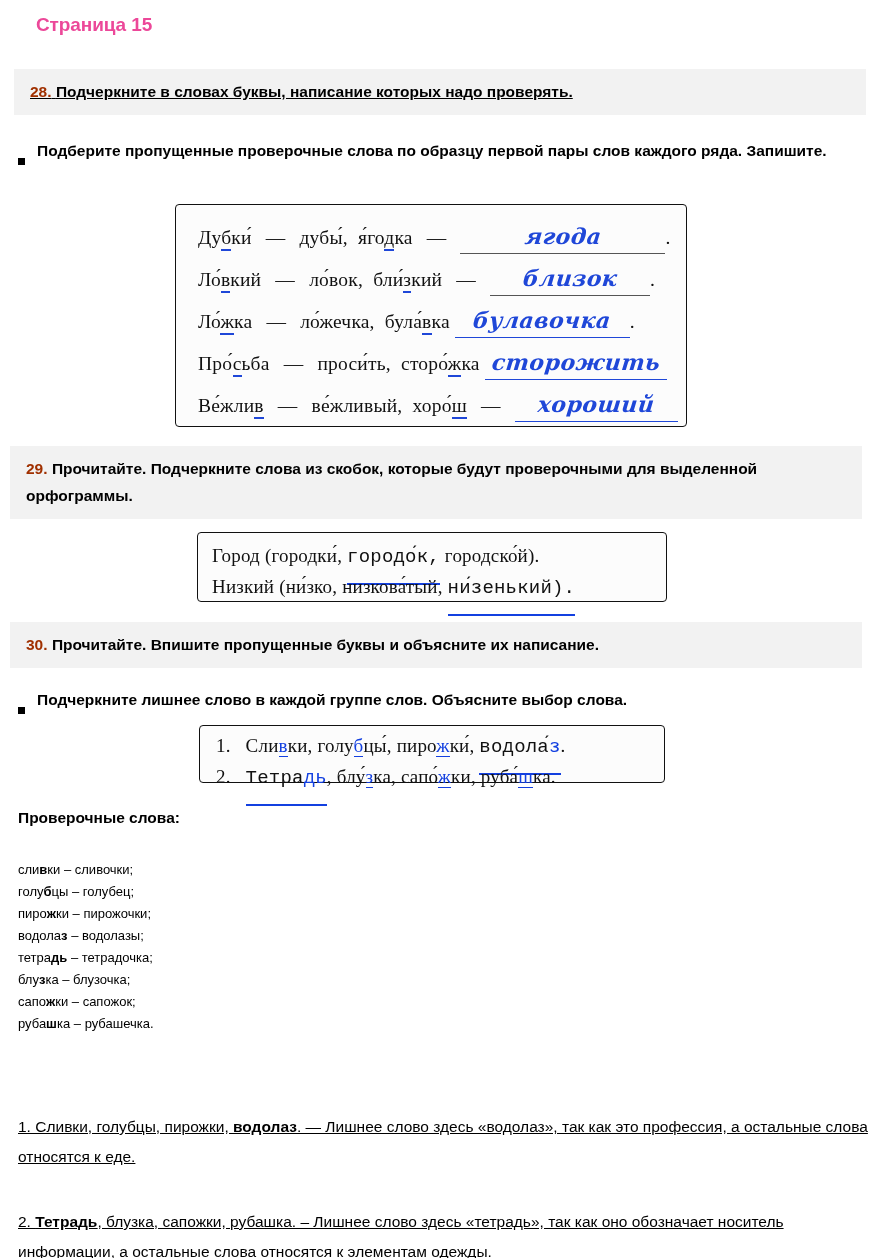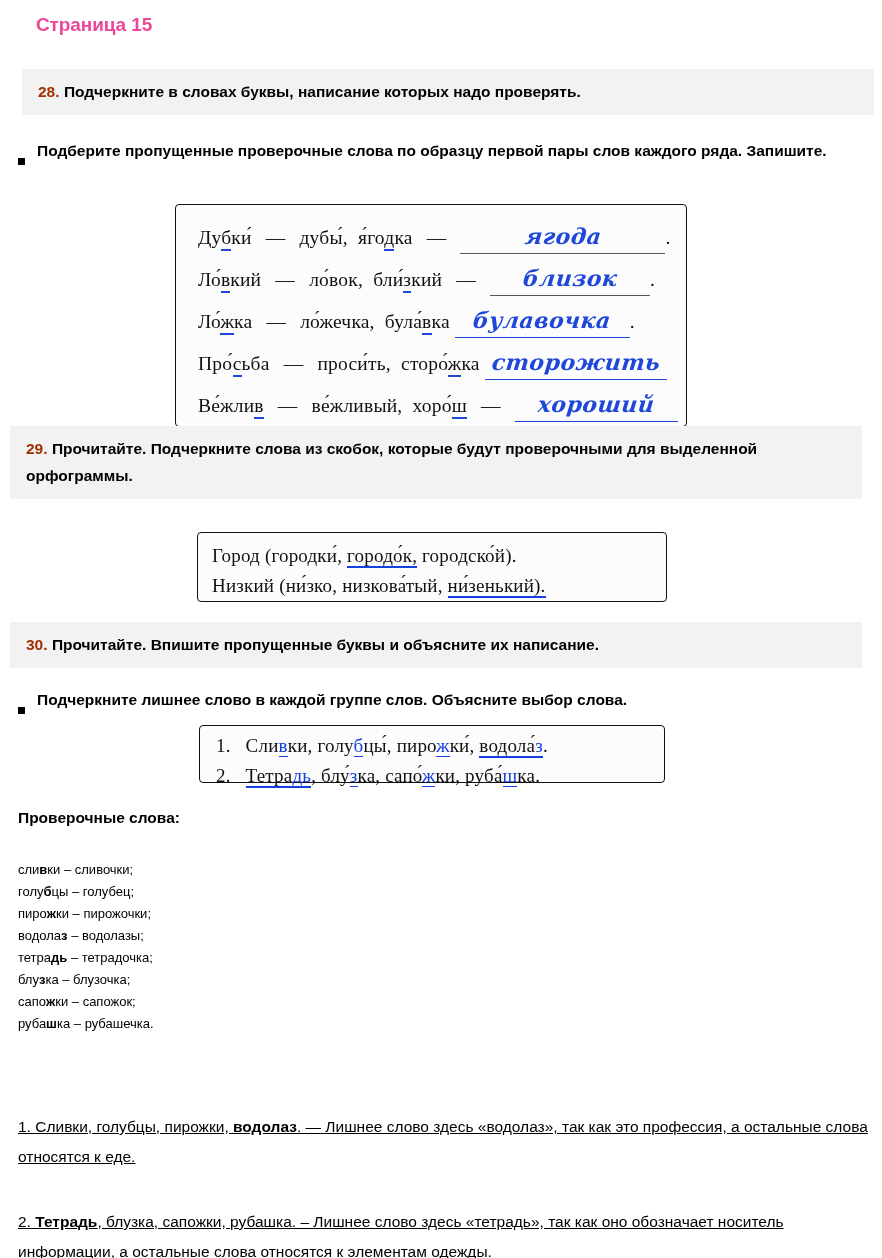--- a/index.html
+++ b/index.html
@@ -146,21 +146,22 @@
 
   
   .plain-line {
     font-size: 19px;
     line-height: 30px;
     white-space: nowrap;
     letter-spacing: 0.2px;
   }
   .blue-ul {
     border-bottom: 2.5px solid #1340e0;
-    padding-bottom: 0px;
+    padding-bottom: 15px;
+    font-family: Liberation Mono, monospace;
   }
   .blue-letter {
     color: #1340e0;
     border-bottom: 1.6px solid #1340e0;
   }
   .blue-letter-plain {
     color: #1340e0;
   }
   .list-num {
     padding-right: 10px;
@@ -210,23 +211,23 @@
     left: 10px;
     top: 1098px;
     width: 860px;
   }
   #explanation-2 {
     position: absolute;
     left: 10px;
     top: 1193px;
     width: 860px;
   }
-  #task-bar-28 { position: absolute; left: 12px; top: 55px; }
+  #task-bar-28 { position: absolute; left: 4px; top: 55px; text-decoration: underline; }
   #bullet-28   { position: absolute; left: 0; top: 104px; width: 860px; }
-  #task-bar-29 { position: absolute; left: 0; top: 412px; }
+  #task-bar-29 { position: absolute; left: 0; top: 432px; }
   #task-bar-30 { position: absolute; left: 0; top: 608px; }
   #bullet-30   { position: absolute; left: 0; top: 653px; width: 860px; }
 </style>
 </head>
 <body>
 
 <div class="page">
 
   <div class="page-title">Страница 15</div>
 

